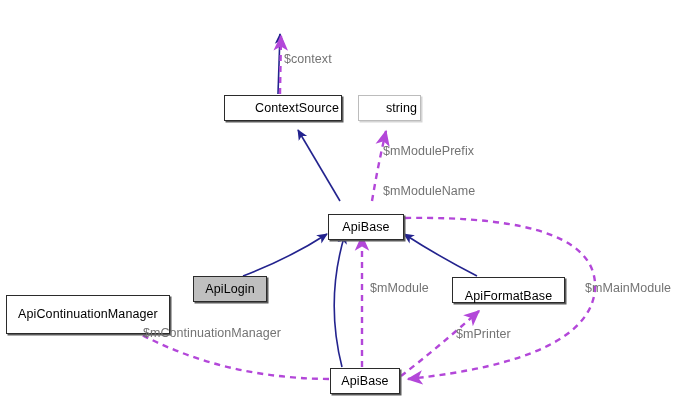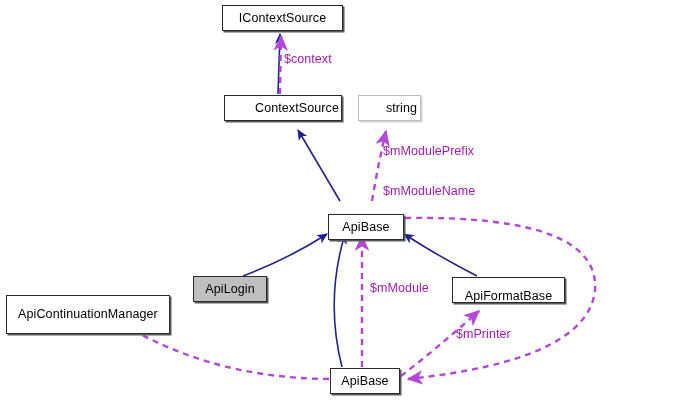--- a/index.html
+++ b/index.html
@@ -40,21 +40,21 @@
   .node.highlight {
     background: #bfbfbf;
   }
   .node.external {
     border: 1px solid #bcbcbc;
     box-shadow: 1.5px 1.5px 0 0 #d5d5d5;
   }
   .edge-label {
     position: absolute;
     font-size: 12.5px;
-    color: #a21caf;
+    color: #737373;
     line-height: 13px;
     white-space: pre;
     letter-spacing: 0.05px;
   }
 </style>
 </head>
 <body>
 
 <div id="diagram-root">
 
@@ -106,23 +106,20 @@
 
     <g>
       <path d="M 401 376 Q 435 350 479 311" fill="none" stroke="#b347d9" stroke-width="2.4" stroke-dasharray="6,5" marker-end="url(#arrow-purple)"></path>
     </g>
 
     <g>
       <path d="M 405 218 Q 600 215 595 290 Q 588 360 408 379" fill="none" stroke="#b347d9" stroke-width="2.4" stroke-dasharray="6,5" marker-end="url(#arrow-purple)"></path>
     </g>
   </svg>
 
-  <div class="node" style="left:222px; top:5px; width:121px; height:26px;">
-    <span>IContextSource</span>
-  </div>
 
   <div class="node" style="left:224px; top:95px; width:118px; height:26px;padding-left:28px;">
     <span>ContextSource</span>
   </div>
 
   <div class="node external" style="left:358px; top:95px; width:63px; height:26px;padding-left:24px;">
     <span>string</span>
   </div>
 
   <div class="node" style="left:328px; top:214px; width:76px; height:26px;">
@@ -146,17 +143,19 @@
   </div>
 
   <div class="edge-label" style="left:284px; top:53px;">$context</div>
 
   <div class="edge-label" style="left:383px; top:145px;">$mModulePrefix</div>
 
   <div class="edge-label" style="left:383px; top:161px;margin-top:24px;">$mModuleName</div>
 
   <div class="edge-label" style="left:370px; top:282px;">$mModule</div>
 
+  <div class="edge-label" style="left:585px; top:282px;">$mMainModule</div>
 
+  <div class="edge-label" style="left:143px; top:327px;">$mContinuationManager</div>
 
   <div class="edge-label" style="left:456px; top:328px;">$mPrinter</div>
 
 </div>
 
 </body></html>

